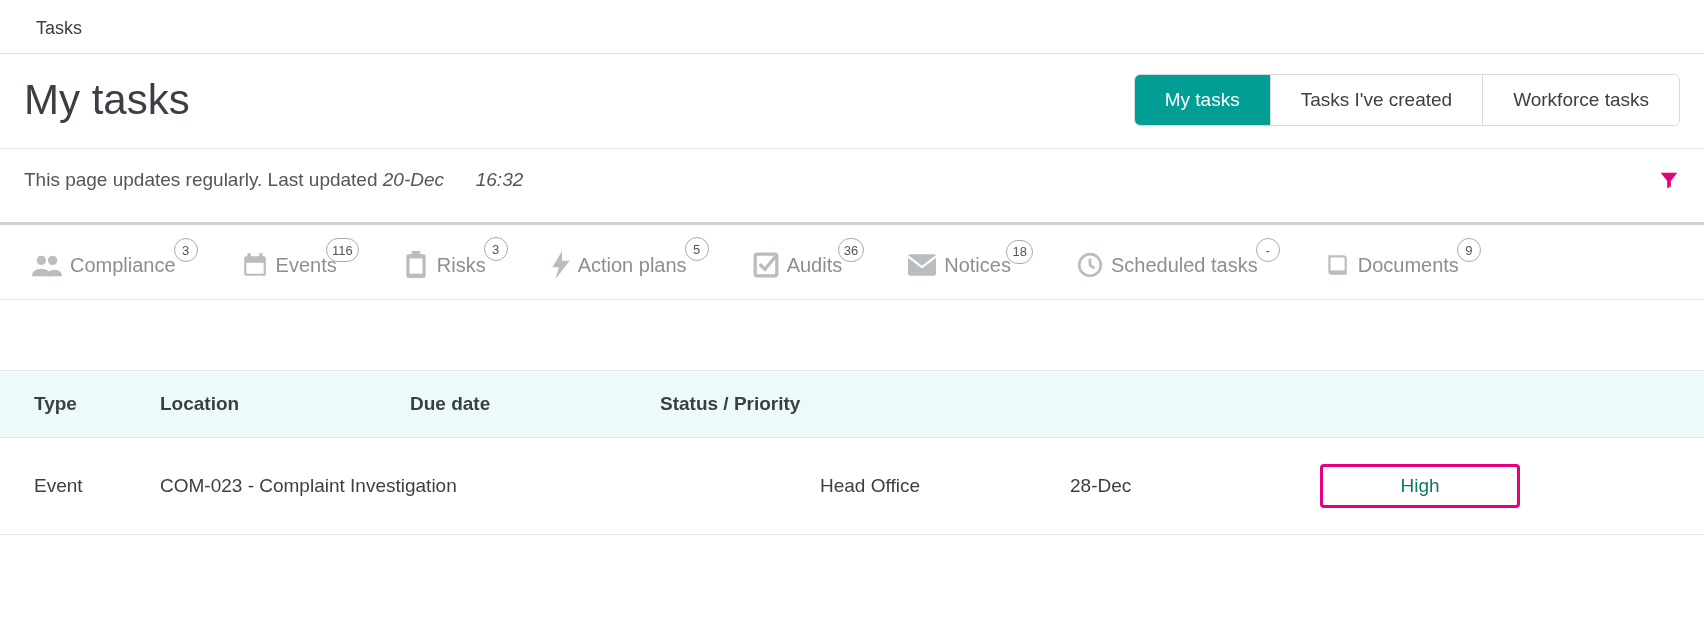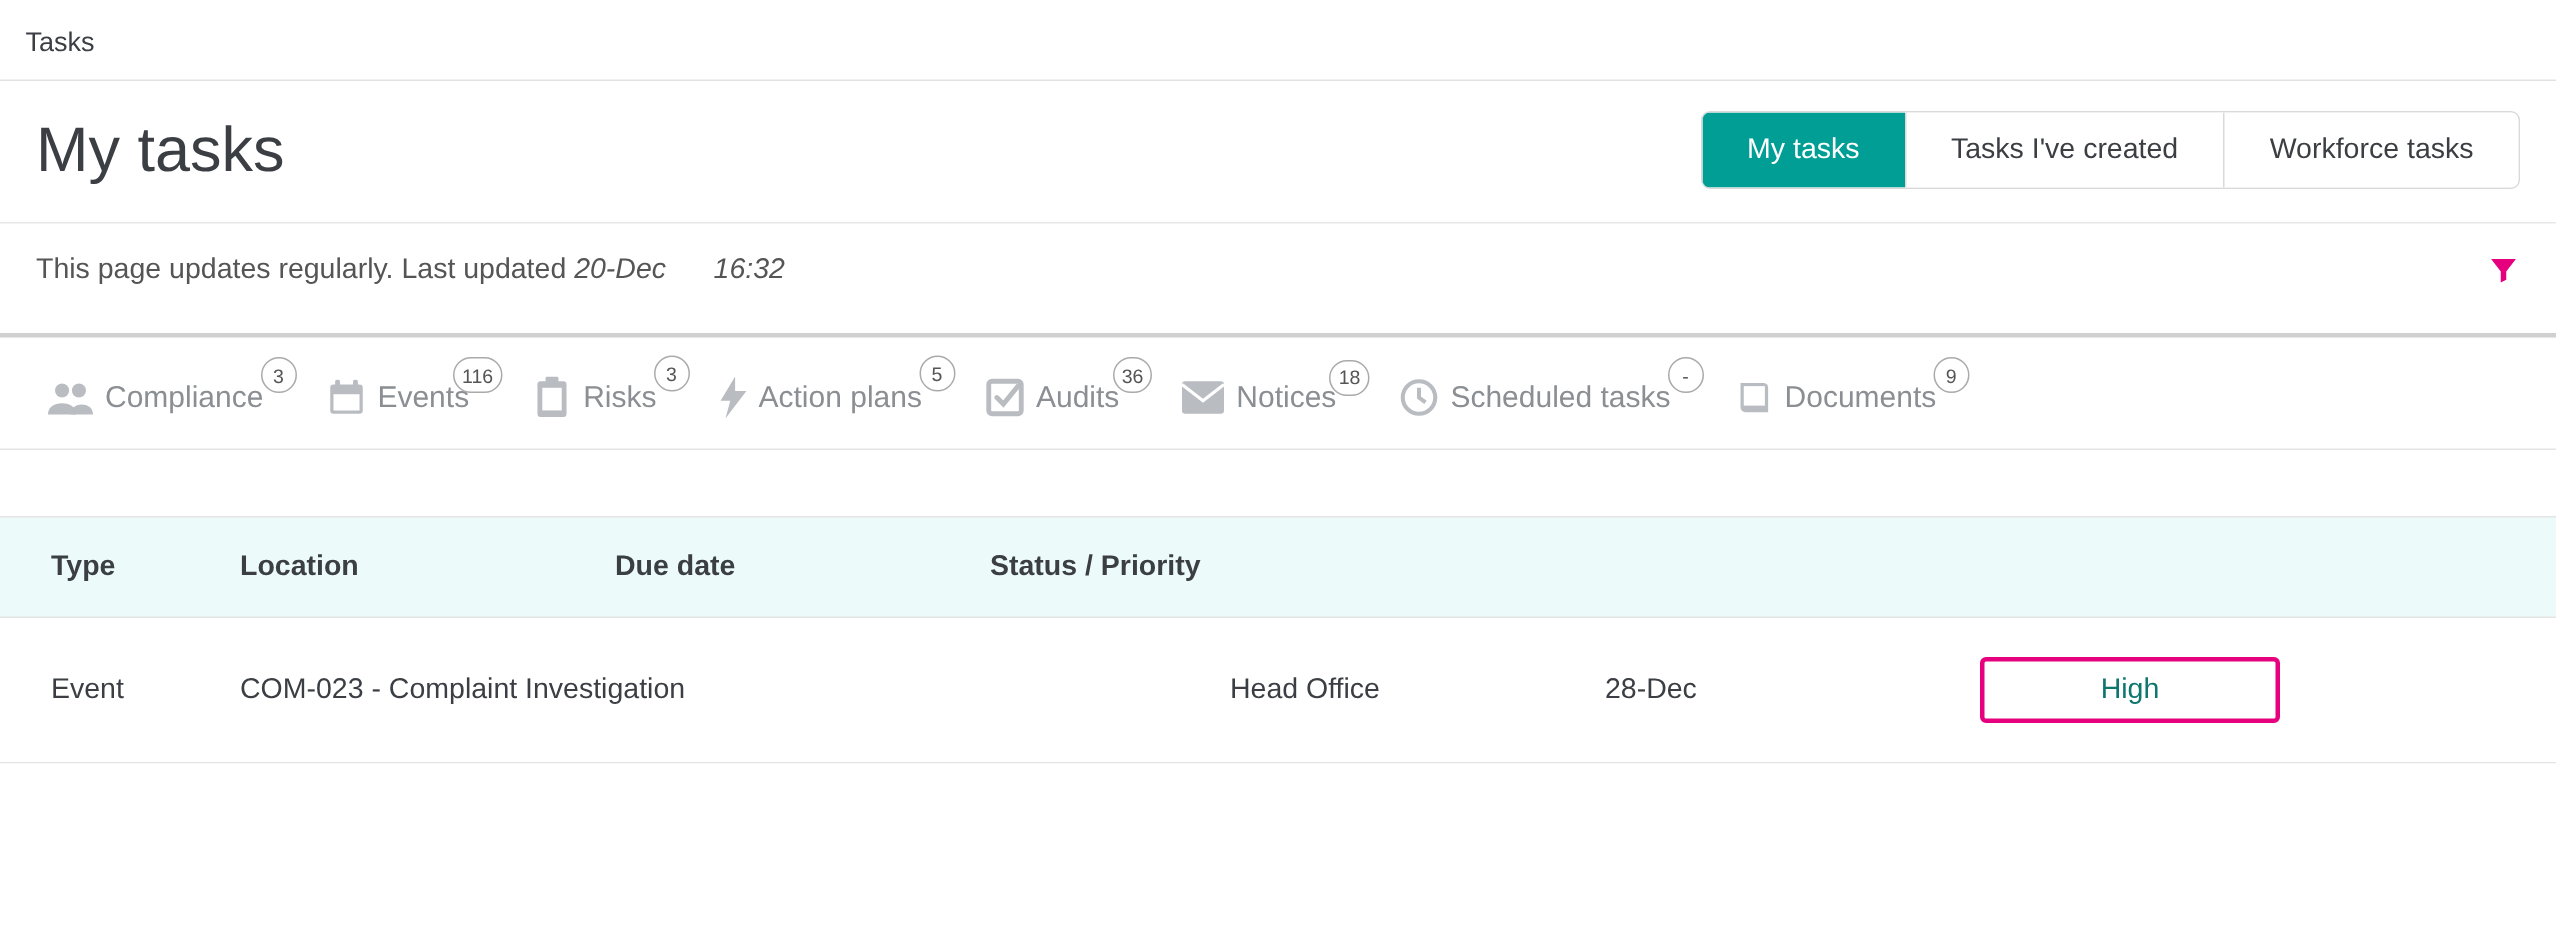--- a/index.html
+++ b/index.html
@@ -4,21 +4,21 @@
 <style>
   * { box-sizing: border-box; margin: 0; padding: 0; }
   body {
     font-family: -apple-system, "Segoe UI", "Helvetica Neue", Arial, sans-serif;
     background: #fff;
     color: #3b3f44;
     font-size: 18px;
     width: 1704px;
   }
   .breadcrumb {
-    padding: 18px 17px 14px;
+    padding: 18px 36px 14px;
     font-size: 18px;
     color: #3b3f44;
     border-bottom: 1px solid #e1e1e1;
   }
   .header-row {
     display: flex;
     align-items: center;
     justify-content: space-between;
     padding: 20px 24px 22px;
     border-bottom: 1px solid #e8e8e8;
@@ -60,21 +60,21 @@
     color: #555;
   }
   .update-text .italic { font-style: italic; }
   .filter-icon {
     color: #e6007e;
     cursor: pointer;
   }
   .category-bar {
     display: flex;
     align-items: center;
-    gap: 42px;
+    gap: 66px;
     padding: 26px 24px 20px 32px;
     border-top: 3px solid #d0d0d0;
     border-bottom: 1px solid #e4e4e4;
   }
   .category-item {
     display: flex;
     align-items: center;
     gap: 8px;
     position: relative;
     color: #8b8f93;
@@ -94,21 +94,21 @@
     background: #fff;
     color: #555;
     font-size: 13px;
     display: flex;
     align-items: center;
     justify-content: center;
     line-height: 1;
   }
   .table {
     width: 100%;
-    margin-top: 44px;
+    margin-top: 70px;
   }
   .thead {
     display: flex;
     background: #ecfbf9;
     border-top: 1px solid #e4e4e4;
     border-bottom: 1px solid #e4e4e4;
     padding: 22px 0;
     font-weight: 600;
     font-size: 19px;
     color: #3b3f44;

